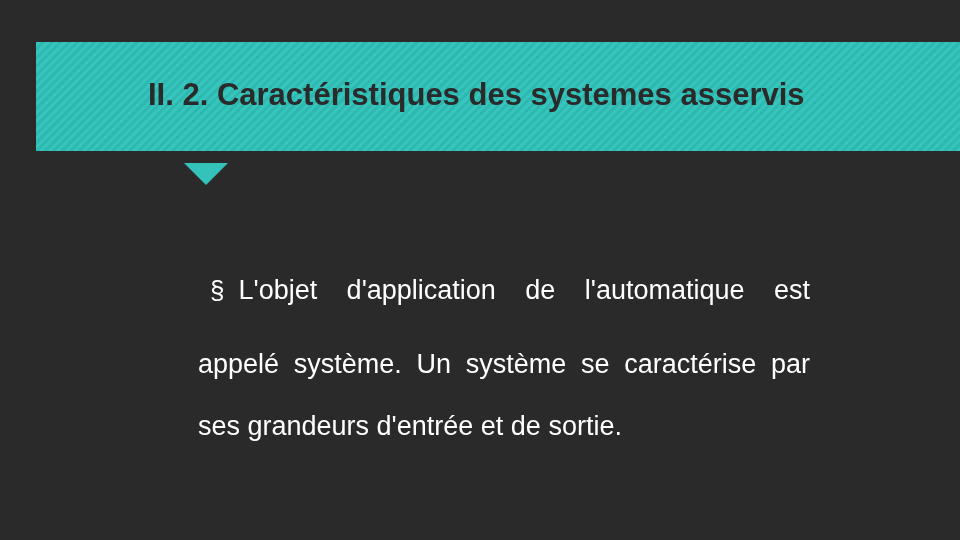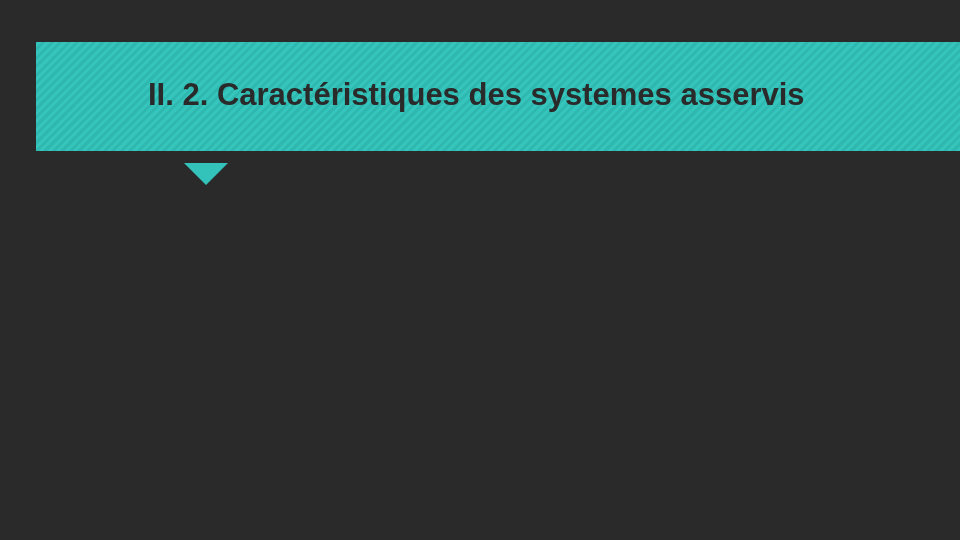--- a/index.html
+++ b/index.html
@@ -72,13 +72,16 @@
 </style>
 </head>
 <body>
 
 <div class="header">
   <h1 class="title">II. 2. Caractéristiques des systemes asservis</h1>
 </div>
 <div class="pointer"></div>
 
 <div class="content">
+  <p class="bullet">
+    <span class="bullet-icon">§</span><span>L'objet d'application de l'automatique est appelé système. Un système se caractérise par ses grandeurs d'entrée et de sortie.</span>
+  </p>
 </div>
 
 </body></html>

